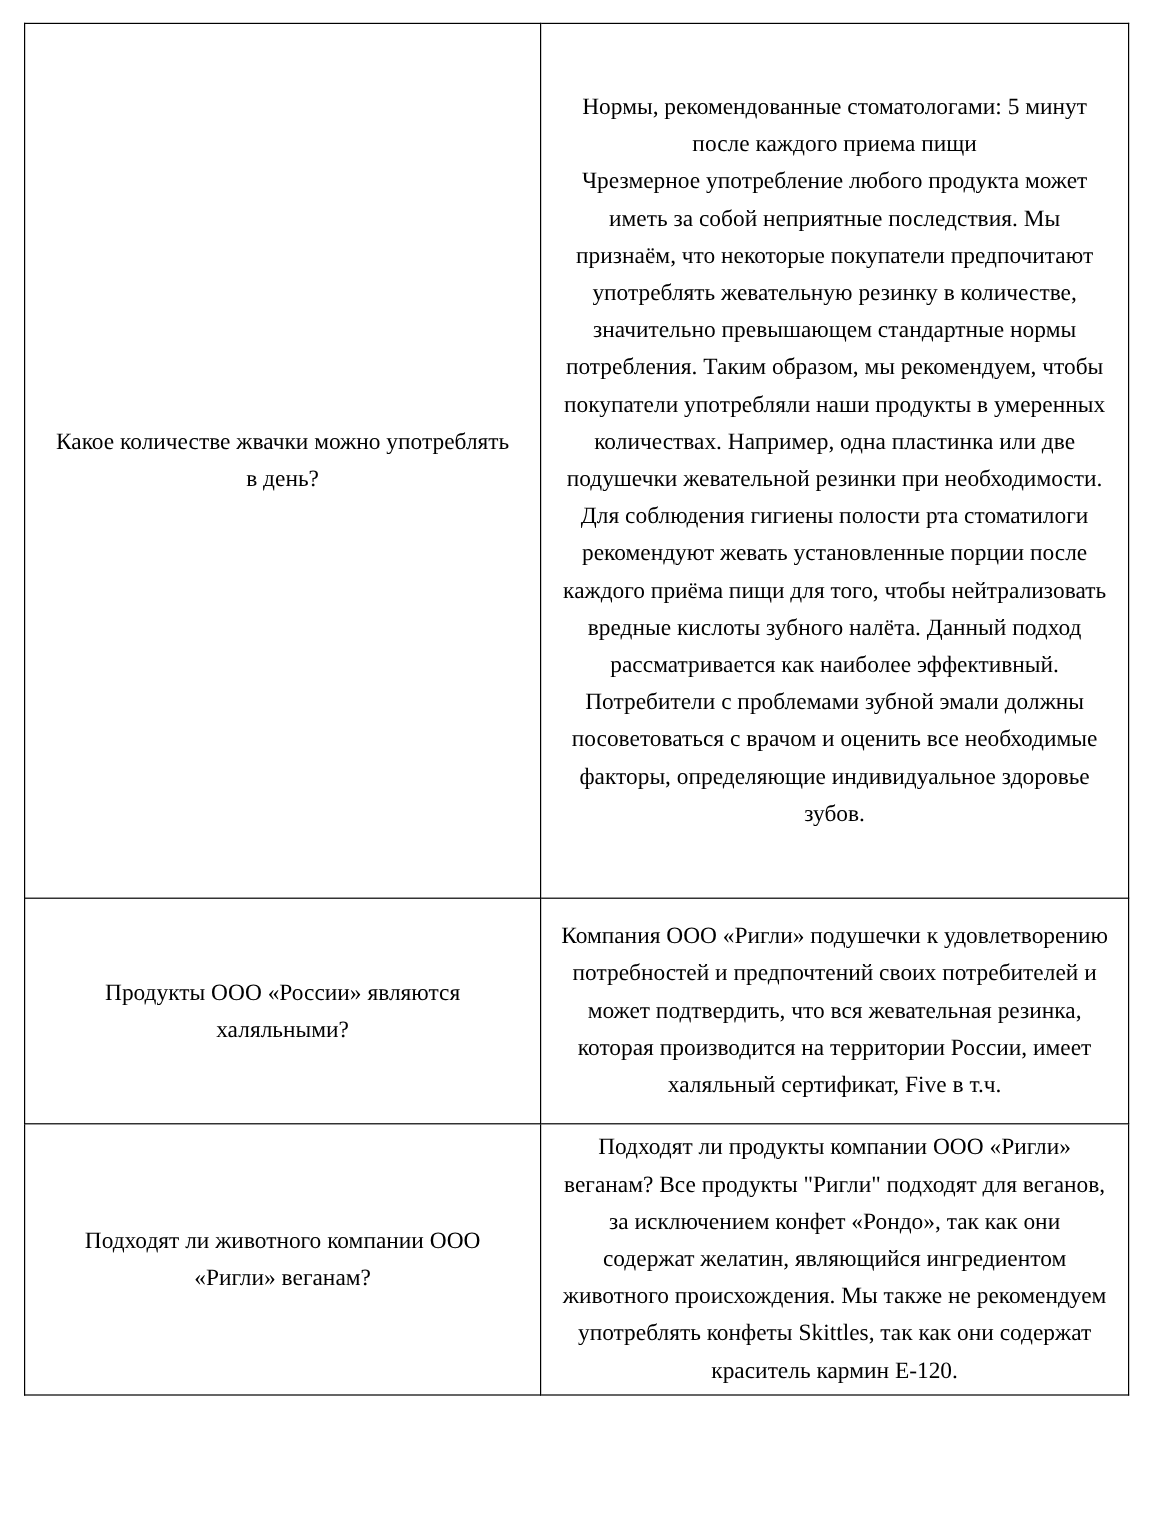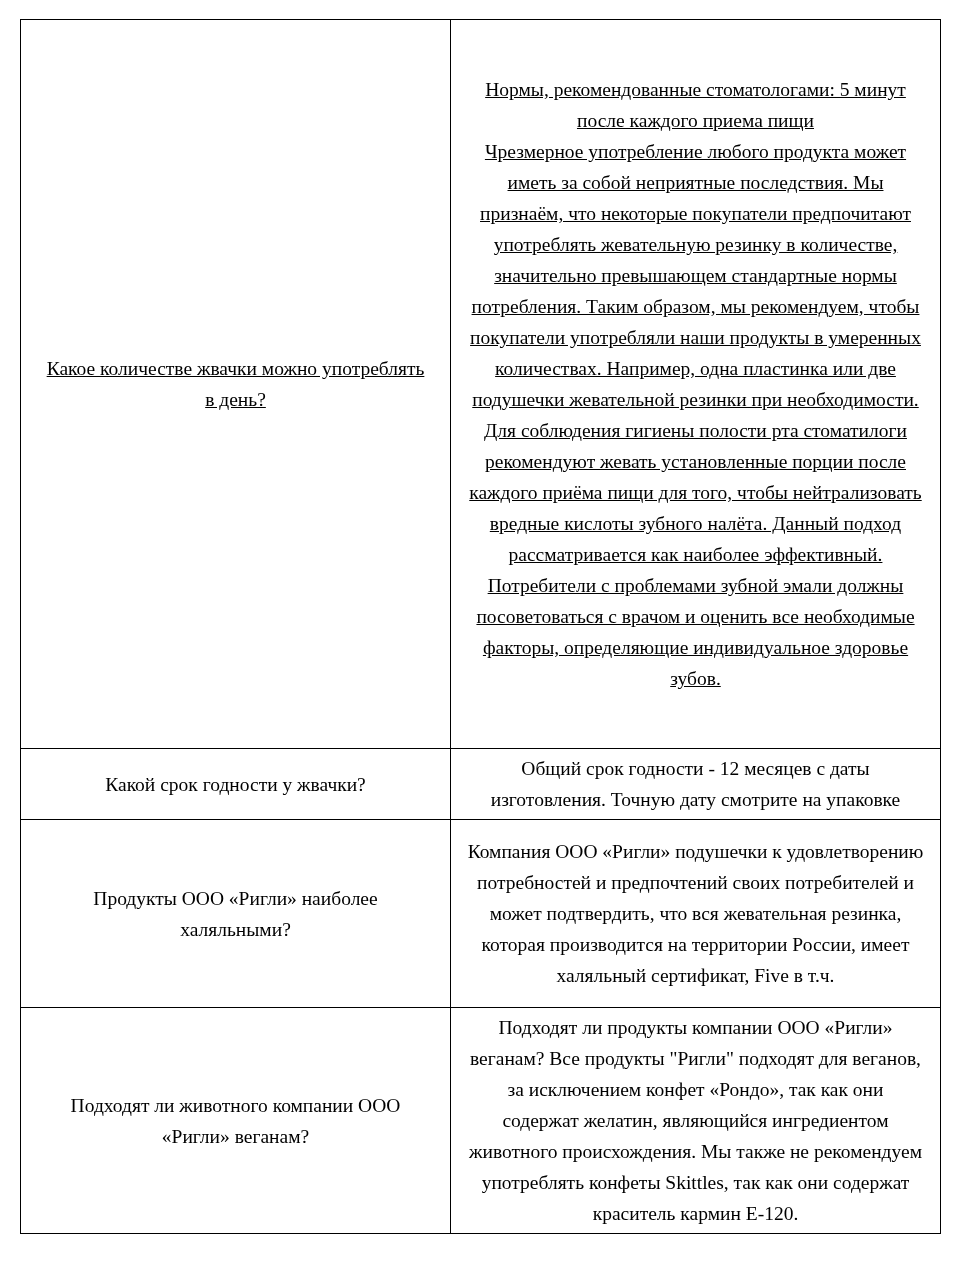--- a/index.html
+++ b/index.html
@@ -60,21 +60,21 @@
     padding: 0 14px;
   }
 
   .a-text {
     display: block;
     padding: 0 6px;
     white-space: pre-line;
   }
 
   
-  .row-1 td { height: 728px; text-decoration: underline; }
+  .row-1 td { height: 728px; }
   .row-2 td { height: 66px; }
   .row-3 td { height: 187px; }
   .row-4 td { height: 189px; }
 
   .row-1 .cell-answer .cell-inner {
     padding-top: 2px;
     padding-bottom: 2px;
   }
 </style>
 </head>
@@ -93,37 +93,25 @@
         </td>
         <td class="col-answer cell-answer">
           <div class="cell-inner">
             <span class="a-text">Нормы, рекомендованные стоматологами: 5 минут после каждого приема пищи
 Чрезмерное употребление любого продукта может иметь за собой неприятные последствия. Мы признаём, что некоторые покупатели предпочитают употреблять жевательную резинку в количестве, значительно превышающем стандартные нормы потребления. Таким образом, мы рекомендуем, чтобы покупатели употребляли наши продукты в умеренных количествах. Например, одна пластинка или две подушечки жевательной резинки при необходимости. Для соблюдения гигиены полости рта стоматилоги рекомендуют жевать установленные порции после каждого приёма пищи для того, чтобы нейтрализовать вредные кислоты зубного налёта. Данный подход рассматривается как наиболее эффективный.
 Потребители с проблемами зубной эмали должны посоветоваться с врачом и оценить все необходимые факторы, определяющие индивидуальное здоровье зубов.</span>
           </div>
         </td>
       </tr>
 
-      <tr class="row-2">
-        <td class="col-question cell-question">
-          <div class="cell-inner">
-            <span class="q-text">Какой срок годности у жвачки?</span>
-          </div>
-        </td>
-        <td class="col-answer cell-answer">
-          <div class="cell-inner">
-            <span class="a-text">Общий срок годности - 12 месяцев с даты изготовления. Точную дату смотрите на упаковке</span>
-          </div>
-        </td>
-      </tr>
 
       <tr class="row-3">
         <td class="col-question cell-question">
           <div class="cell-inner">
-            <span class="q-text">Продукты ООО «Ригли» наиболее халяльными?</span>
+            <span class="q-text">Продукты ООО «России» являются халяльными?</span>
           </div>
         </td>
         <td class="col-answer cell-answer">
           <div class="cell-inner">
             <span class="a-text">Компания ООО «Ригли» подушечки к удовлетворению потребностей и предпочтений своих потребителей и может подтвердить, что вся жевательная резинка, которая производится на территории России, имеет халяльный сертификат, Five в т.ч.</span>
           </div>
         </td>
       </tr>
 
       <tr class="row-4">

